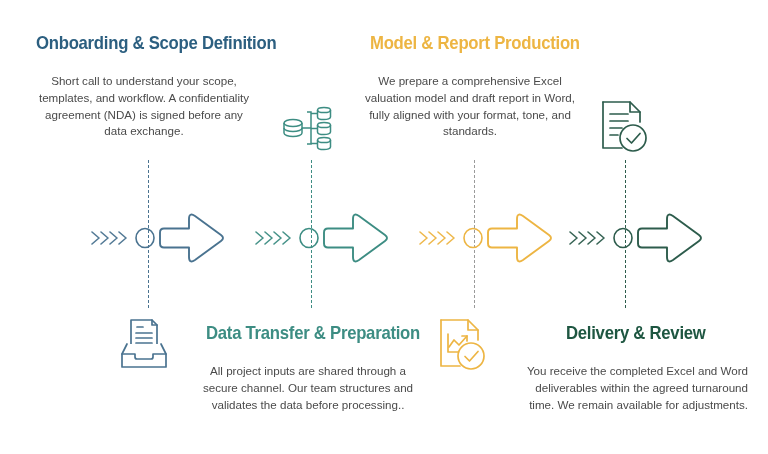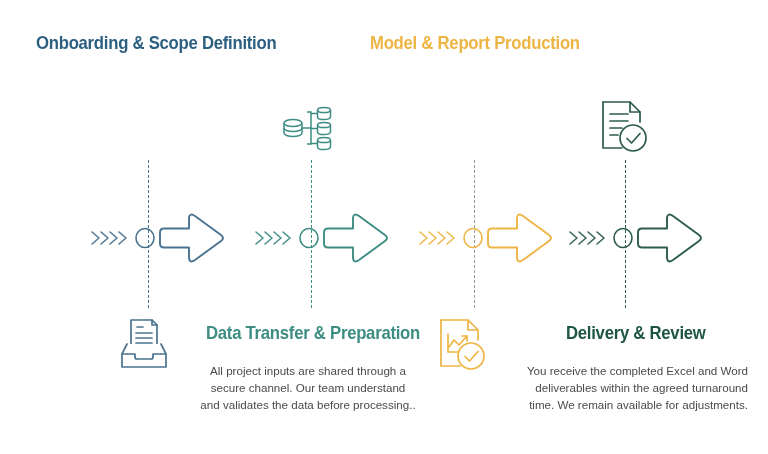--- a/index.html
+++ b/index.html
@@ -76,21 +76,23 @@
   <div class="dash-line" id="dash-1"></div>
   <div class="dash-line" id="dash-2"></div>
   <div class="dash-line" id="dash-3"></div>
   <div class="dash-line" id="dash-4"></div>
 
   <div class="heading" id="h-onboarding">Onboarding &amp; Scope Definition</div>
   <div class="heading" id="h-model">Model &amp; Report Production</div>
   <div class="heading" id="h-data">Data Transfer &amp; Preparation</div>
   <div class="heading" id="h-delivery">Delivery &amp; Review</div>
 
-  <div class="body-text" id="p-data">All project inputs are shared through a secure channel. Our team understand and validates the data before processing..</div>
+  <div class="body-text" id="p-onboarding">Short call to understand your scope, templates, and workflow. A confidentiality agreement (NDA) is signed before any data exchange.</div>
+  <div class="body-text" id="p-model">We prepare a comprehensive Excel valuation model and draft report in Word, fully aligned with your format, tone, and standards.</div>
+  <div class="body-text" id="p-data">All project inputs are shared through a secure channel. Our team structures and validates the data before processing..</div>
   <div class="body-text" id="p-delivery">You receive the completed Excel and Word deliverables within the agreed turnaround time. We remain available for adjustments.</div>
 
   <div class="arrow-group" id="arrow-group-1">
     <svg width="140" height="62" viewBox="0 0 140 62" fill="none">
       <g stroke="#4a7390" stroke-width="1.6" fill="none" stroke-linecap="round" stroke-linejoin="round" opacity="0.95">
         <path d="M4 25 L11 31 L4 37"></path>
         <path d="M13 25 L20 31 L13 37"></path>
         <path d="M22 25 L29 31 L22 37"></path>
         <path d="M31 25 L38 31 L31 37"></path>
       </g>

